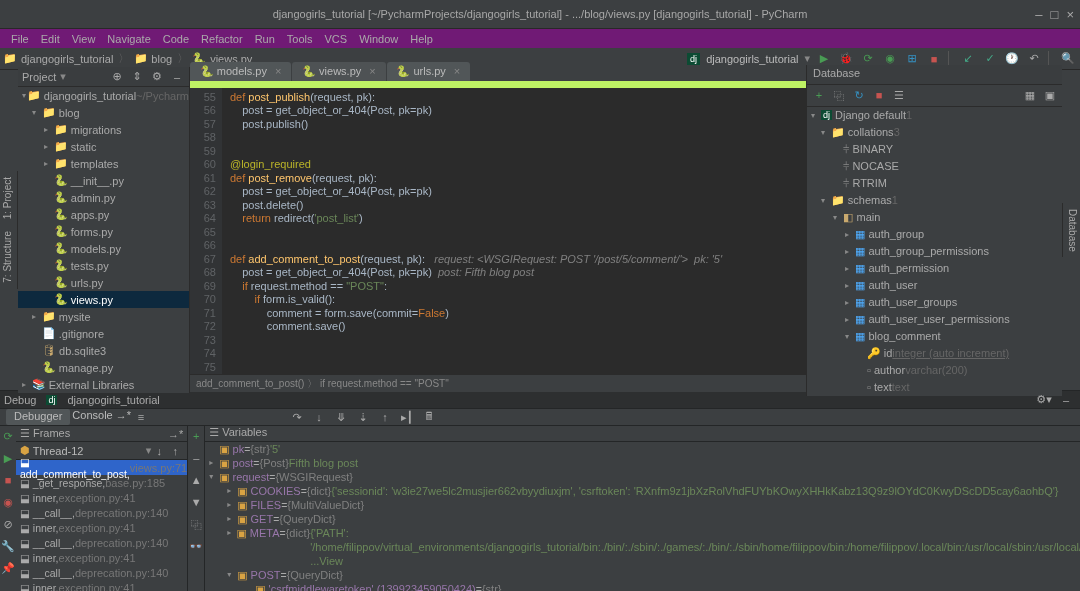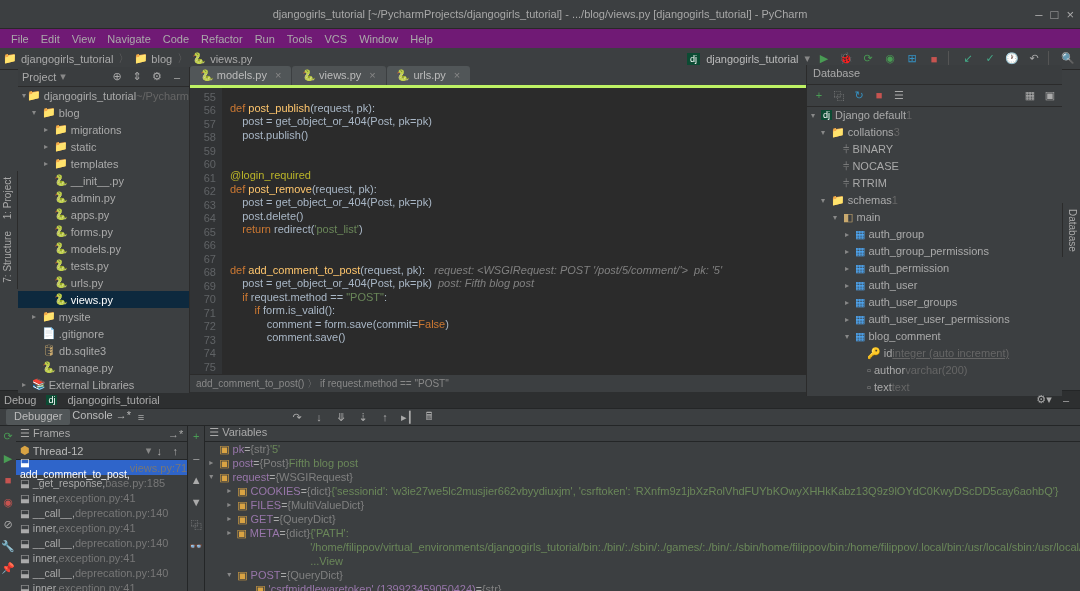--- a/index.html
+++ b/index.html
@@ -21,28 +21,28 @@
 .toolcol .vtab { writing-mode:vertical-rl; transform:rotate(180deg); padding:6px 2px; color:#aaa; font-size:10px; }
 .project { width:172px; background:#3c3f41; border-right:1px solid #2b2b2b; display:flex; flex-direction:column; }
 .project .hdr { height:20px; background:#3a3d3f; display:flex; align-items:center; padding:0 4px; border-bottom:1px solid #2b2b2b; color:#aaa; gap:4px;}
 .project .hdr .hicons { margin-left:auto; display:flex; gap:4px; }
 .tree { flex:1; overflow:hidden; }
 .tn { display:flex; align-items:center; height:17px; padding-left:4px; color:#aaa; white-space:nowrap;}
 .tn .arr { width:10px; color:#888; font-size:8px; }
 .tn.sel { background:#0d293e; color:#fff; }
 .ind1 { padding-left:14px; } .ind2 { padding-left:26px; } .ind3 { padding-left:38px; } .ind4 { padding-left:50px; }
 .editor { flex:1; background:#2b2b2b; display:flex; flex-direction:column; }
-.tabs { height:20px; background:#3c3f41; display:flex; align-items:flex-end; border-bottom:3px solid #bef264;}
+.tabs { height:20px; background:#3c3f41; display:flex; align-items:flex-end; border-bottom:7px solid #bef264;}
 .tab { height:19px; padding:0 10px; display:flex; align-items:center; gap:4px; background:#515658; color:#bbb; margin-right:1px; border-top-left-radius:3px; border-top-right-radius:3px; font-size:11px;}
 .tab.active { background:#4e5254; }
 .tab .cls { margin-left:4px; color:#888; cursor:pointer; }
 .code { flex:1; display:flex; font-family:"Consolas","Monaco",monospace; font-size:11.5px; line-height:13.5px; overflow:hidden;}
 .gut { width:32px; background:#313335; color:#606366; text-align:right; padding:3px 6px 0 0;}
 .gut .ln { height:13.5px; position:relative;}
-.src { flex:1; padding:14px 0 0 8px; color:#a9b7c6; position:relative;}
+.src { flex:1; padding:3px 0 0 8px; color:#a9b7c6; position:relative;}
 .src .cl { height:13.5px; white-space:pre; }
 .src .cl.hlexec { background:#214283; }
 .kw { color:#cc7832; } .fn { color:#ffc66d; } .st { color:#6a8759; } .par{color:#a9b7c6;} .dec{color:#bbb529;margin-top:46px;} .cmt{color:#808080; font-style:italic;}
 .bcrumb { height:18px; background:#3c3f41; border-top:1px solid #2b2b2b; display:flex; align-items:center; padding-left:6px; color:#888; font-size:10px;}
 .db { width:256px; background:#3c3f41; border-left:1px solid #2b2b2b; display:flex; flex-direction:column;}
 .db .hdr { height:20px; background:#3a3d3f; padding:2px 6px; color:#aaa; border-bottom:1px solid #2b2b2b;}
 .db .tbar { height:22px; display:flex; align-items:center; gap:4px; padding:0 4px; border-bottom:1px solid #2b2b2b;}
 .db .tree { flex:1; }
 .debugtabs { height:18px; background:#2d2f30; border-top:1px solid #242627; display:flex; align-items:center; padding-left:4px; color:#aaa;}
 .debugtabs span { margin-right:10px; }

